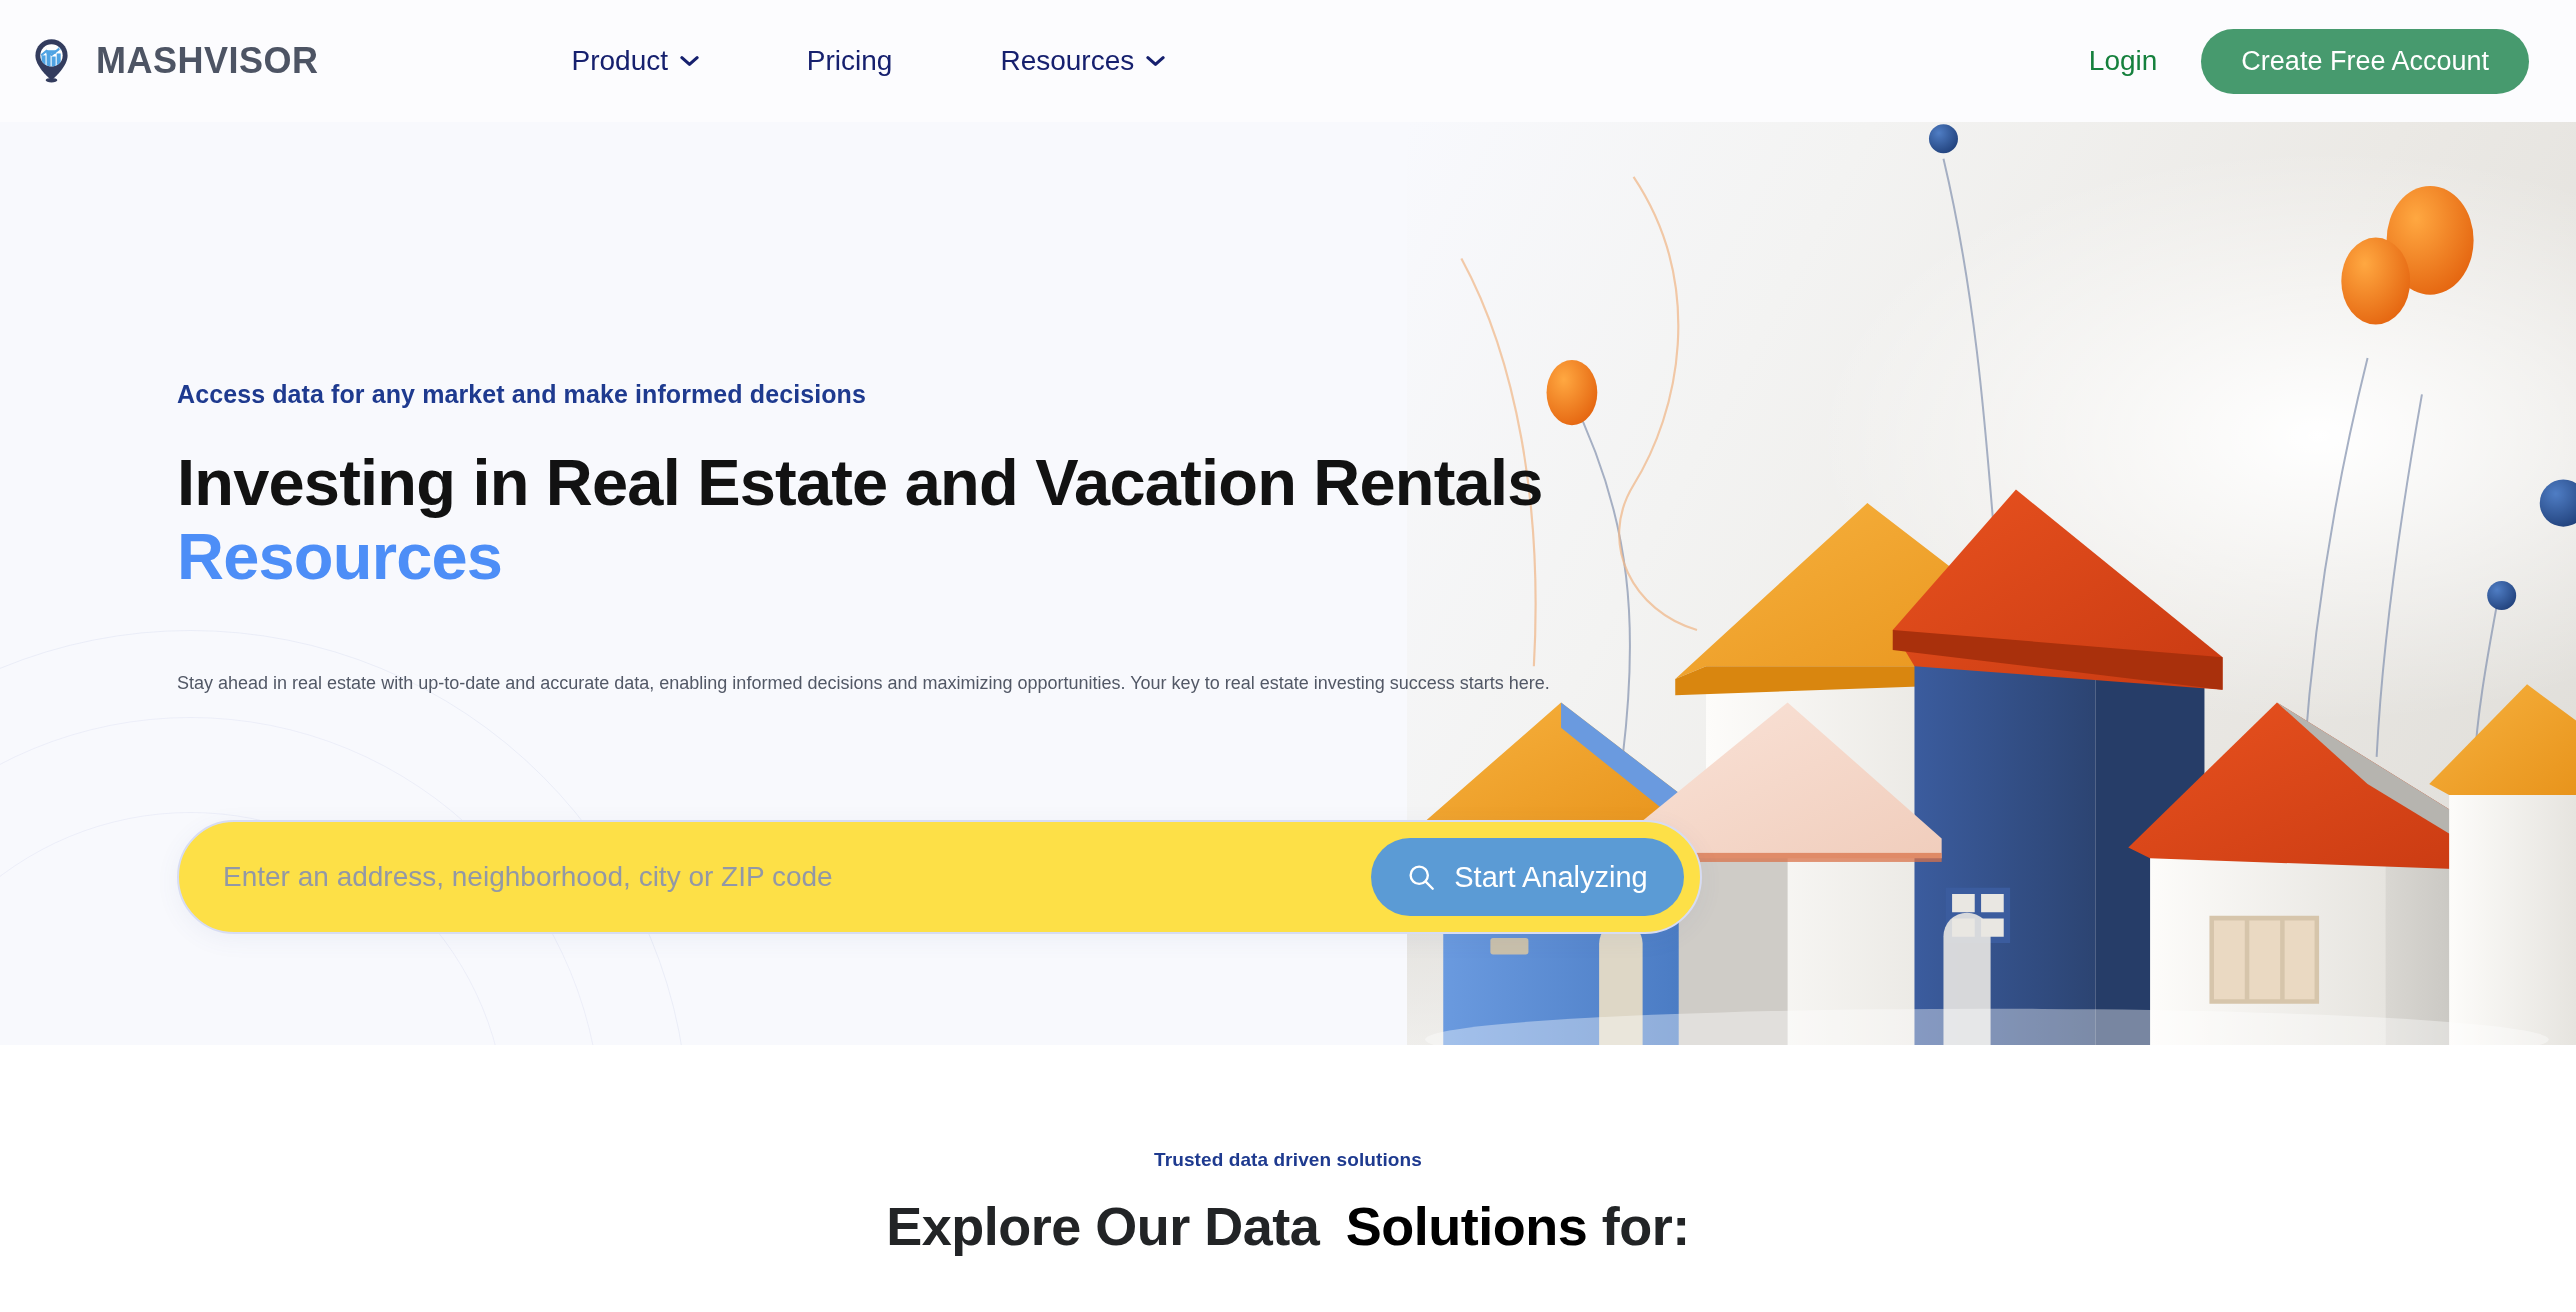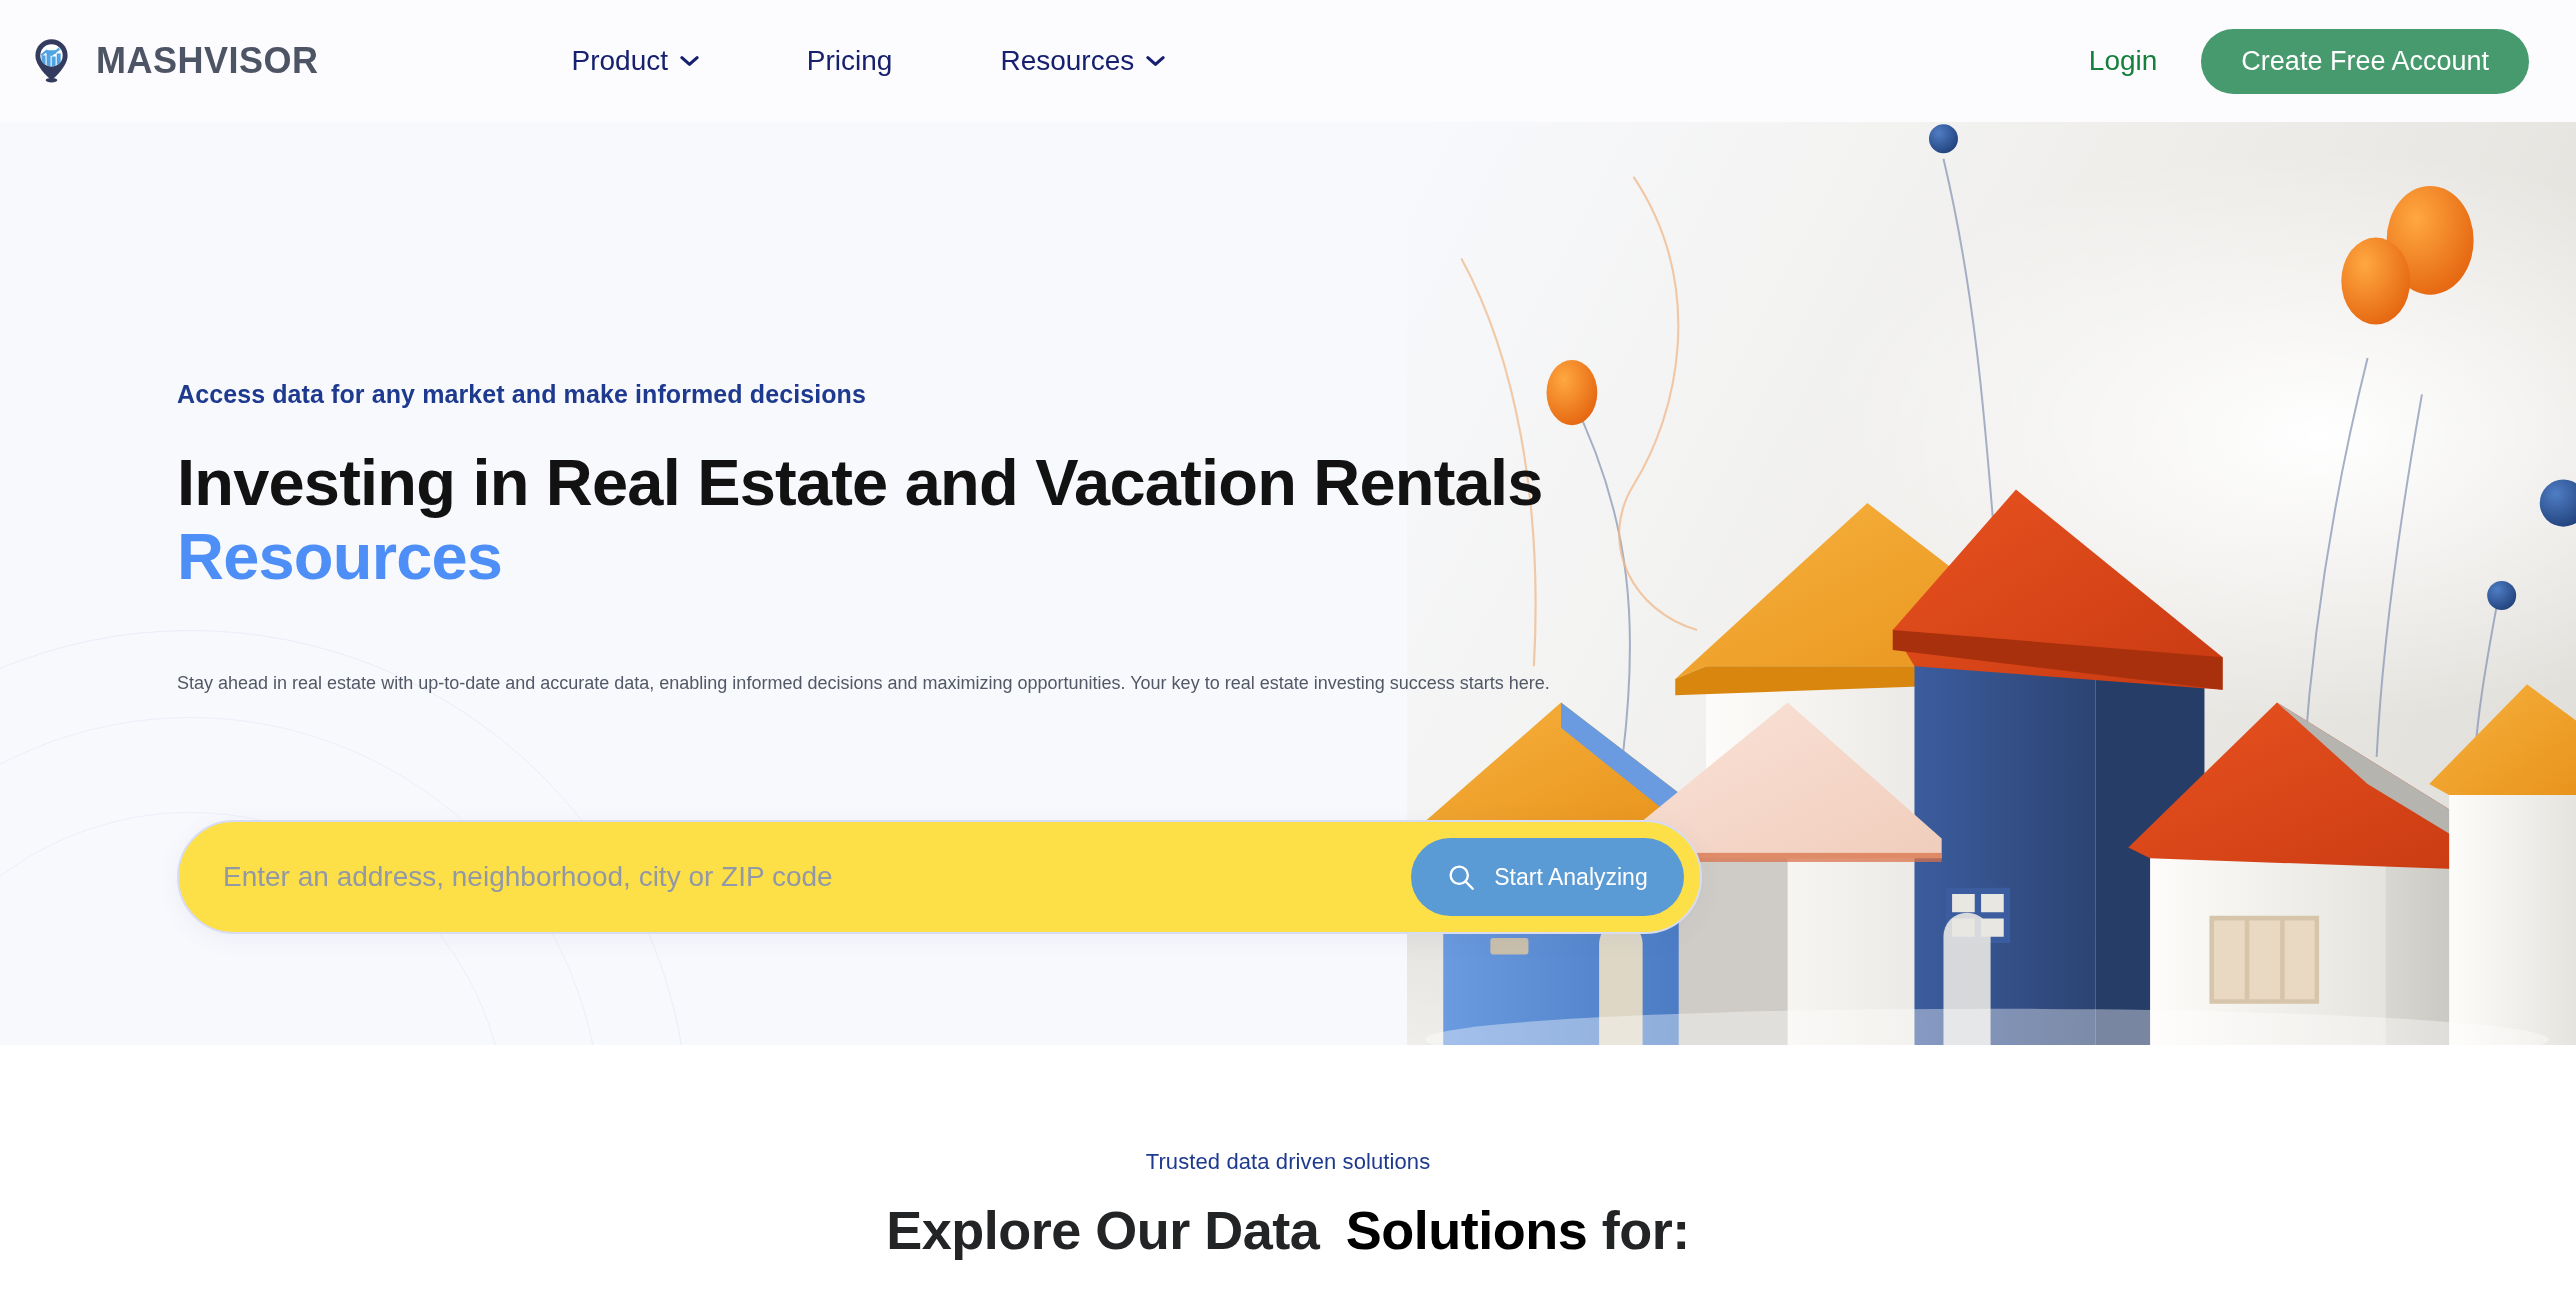--- a/index.html
+++ b/index.html
@@ -182,39 +182,39 @@
     flex:0 0 auto;
     display:flex;
     align-items:center;
     gap:18px;
     background:#5b9bd5;
     color:#ffffff;
     border:none;
     border-radius:44px;
     height:78px;
     padding:0 36px;
-    font-size:23px;
+    font-size:29px;
     cursor:pointer;
     font-family:"Liberation Sans", sans-serif;
     white-space:nowrap;
   }
   .mag { width:29px; height:29px; display:block; flex:0 0 auto; }
 
   
   .section2 {
     position:relative;
     width:100%;
     height:267px;
     background:#ffffff;
     text-align:center;
     padding-top:104px;
   }
   .s2-eyebrow {
-    font-size:22px;
-    font-weight:400;
+    font-size:19px;
+    font-weight:700;
     color:#1e3a8f;
     letter-spacing:0.1px;
   }
   .s2-title {
     margin-top:23.6px;
     font-size:54px;
     font-weight:700;
     color:#222426;
     letter-spacing:-0.5px;
   }

